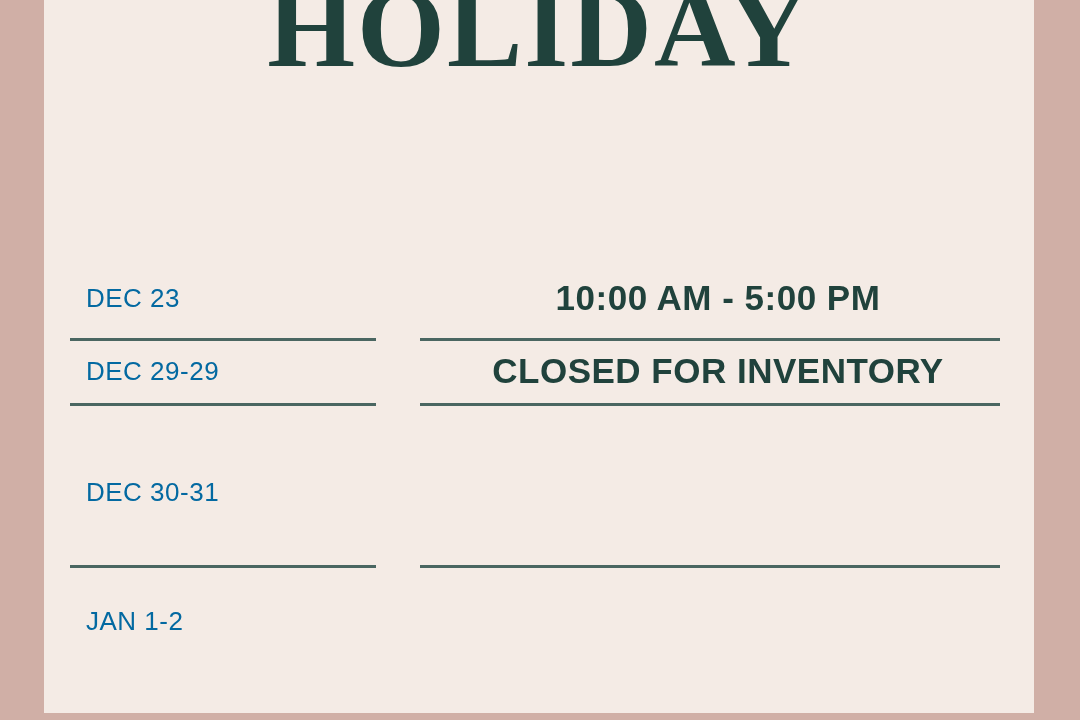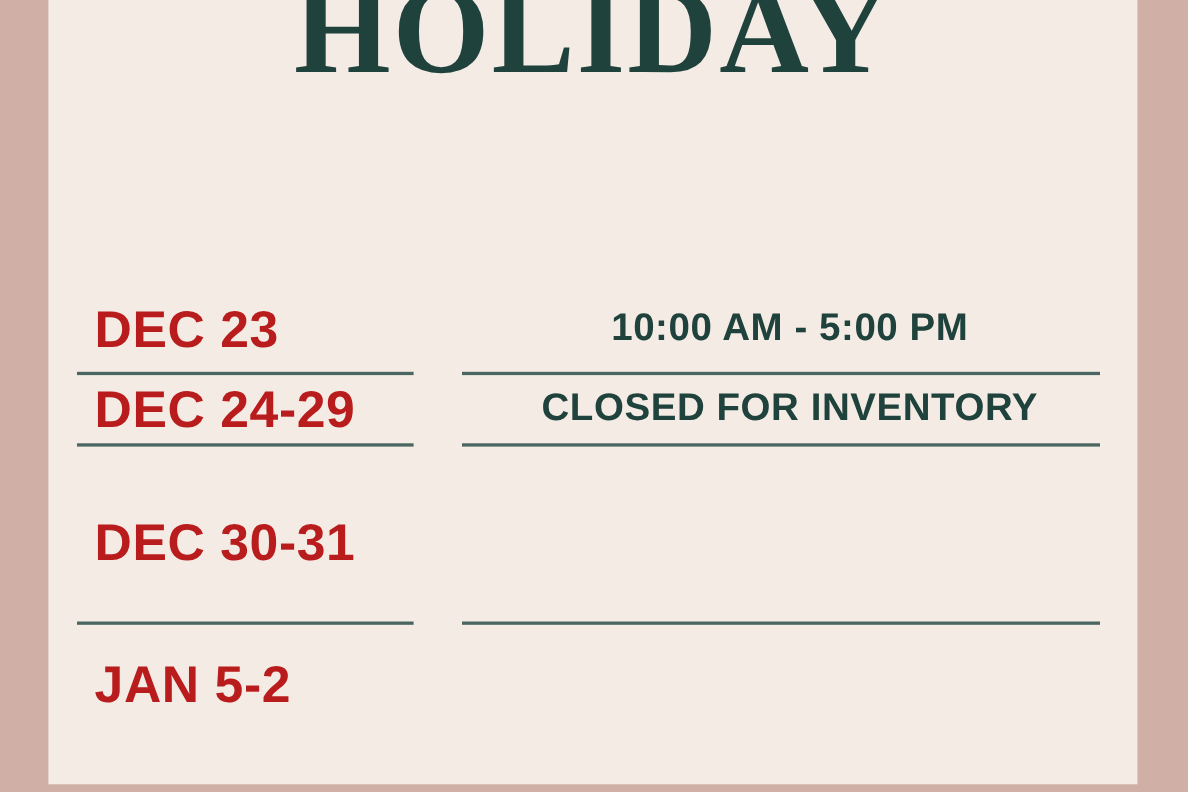--- a/index.html
+++ b/index.html
@@ -82,24 +82,24 @@
     width: 598px;
     box-sizing: border-box;
     padding-right: 34px;
     display: flex;
     flex-direction: column;
     justify-content: center;
     text-align: center;
   }
 
   .day-text {
-    color: #b91c1c;
+    color: #0369a1;
     font-family: "Liberation Sans", sans-serif;
-    font-weight: 700;
-    font-size: 47px;
+    font-weight: 400;
+    font-size: 26px;
     letter-spacing: 0.5px;
     white-space: nowrap;
   }
 
   .hours-text {
     color: #20423c;
     font-family: "Liberation Sans", sans-serif;
     font-weight: 700;
     font-size: 35px;
     letter-spacing: 0.5px;
@@ -164,21 +164,21 @@
         </div>
       </div>
       <div class="rule-row">
         <div class="rule-seg-left"></div>
         <div class="rule-gap"></div>
         <div class="rule-seg-right"></div>
       </div>
 
       <div class="hours-row r2">
         <div class="cell-day">
-          <span class="day-text">DEC 24-29</span>
+          <span class="day-text">DEC 29-29</span>
         </div>
         <div class="cell-gap"></div>
         <div class="cell-hours">
           <span class="hours-text">CLOSED FOR INVENTORY</span>
         </div>
       </div>
       <div class="rule-row">
         <div class="rule-seg-left"></div>
         <div class="rule-gap"></div>
         <div class="rule-seg-right"></div>
@@ -191,21 +191,21 @@
         <div class="cell-gap"></div>
       </div>
       <div class="rule-row">
         <div class="rule-seg-left"></div>
         <div class="rule-gap"></div>
         <div class="rule-seg-right"></div>
       </div>
 
       <div class="hours-row r4">
         <div class="cell-day">
-          <span class="day-text">JAN 5-2</span>
+          <span class="day-text">JAN 1-2</span>
         </div>
         <div class="cell-gap"></div>
       </div>
       <div class="rule-row hidden">
         <div class="rule-seg-left"></div>
         <div class="rule-gap"></div>
         <div class="rule-seg-right"></div>
       </div>
 
     </div>

